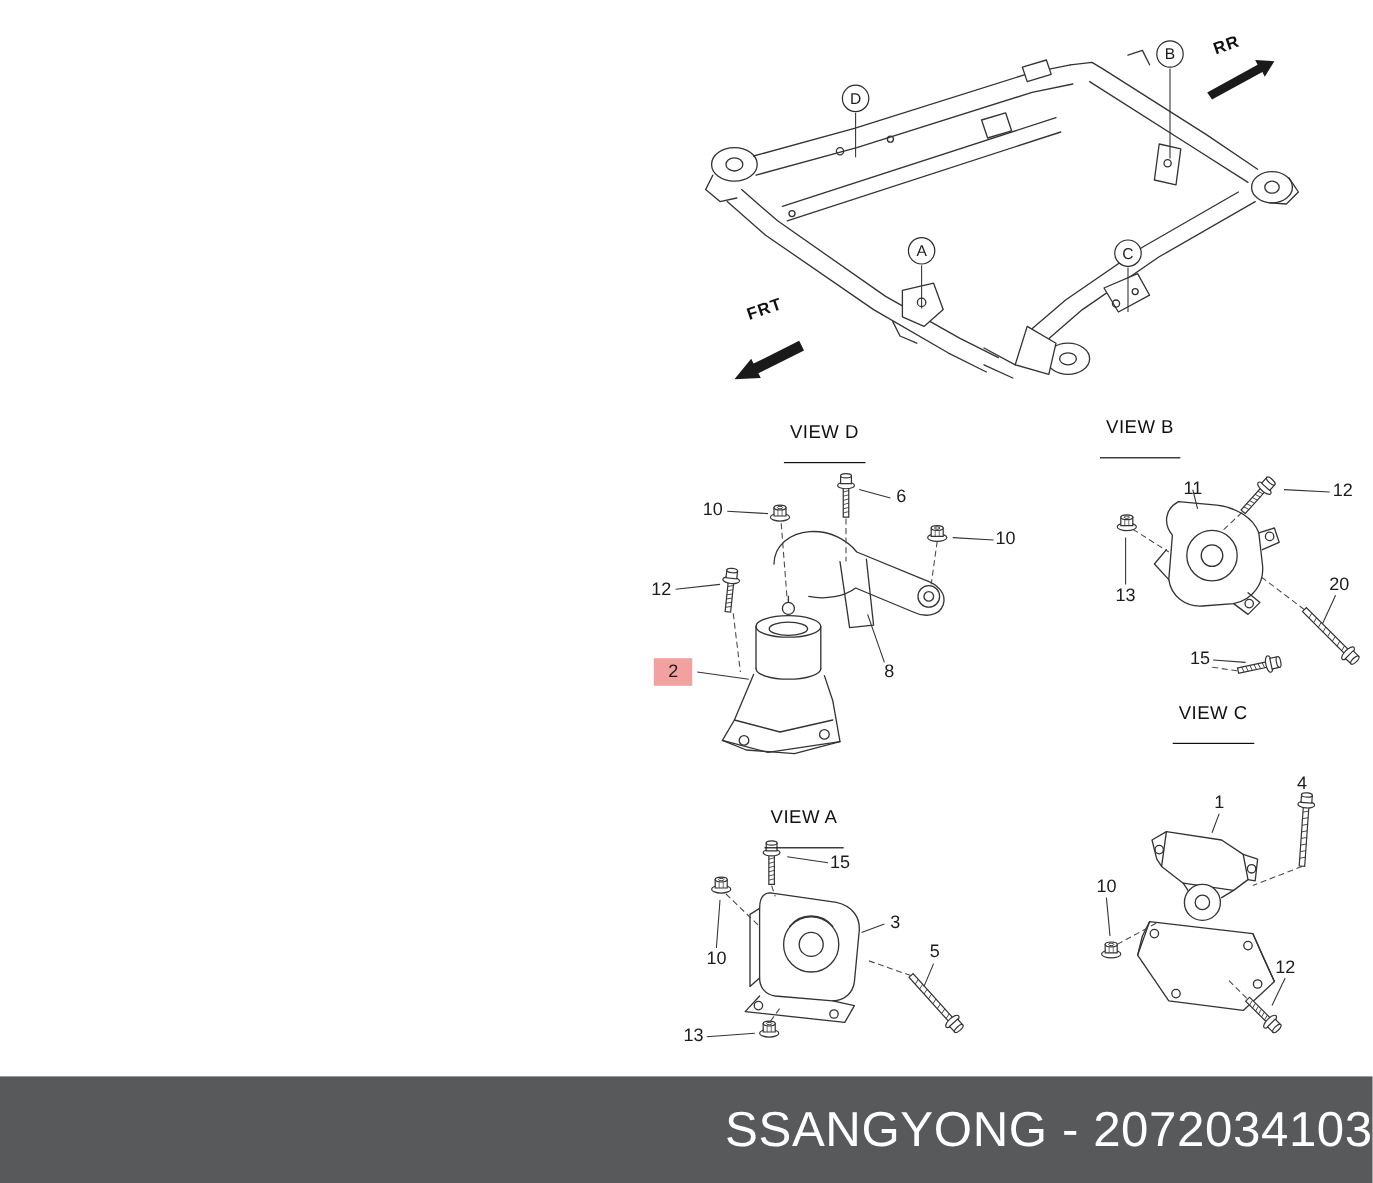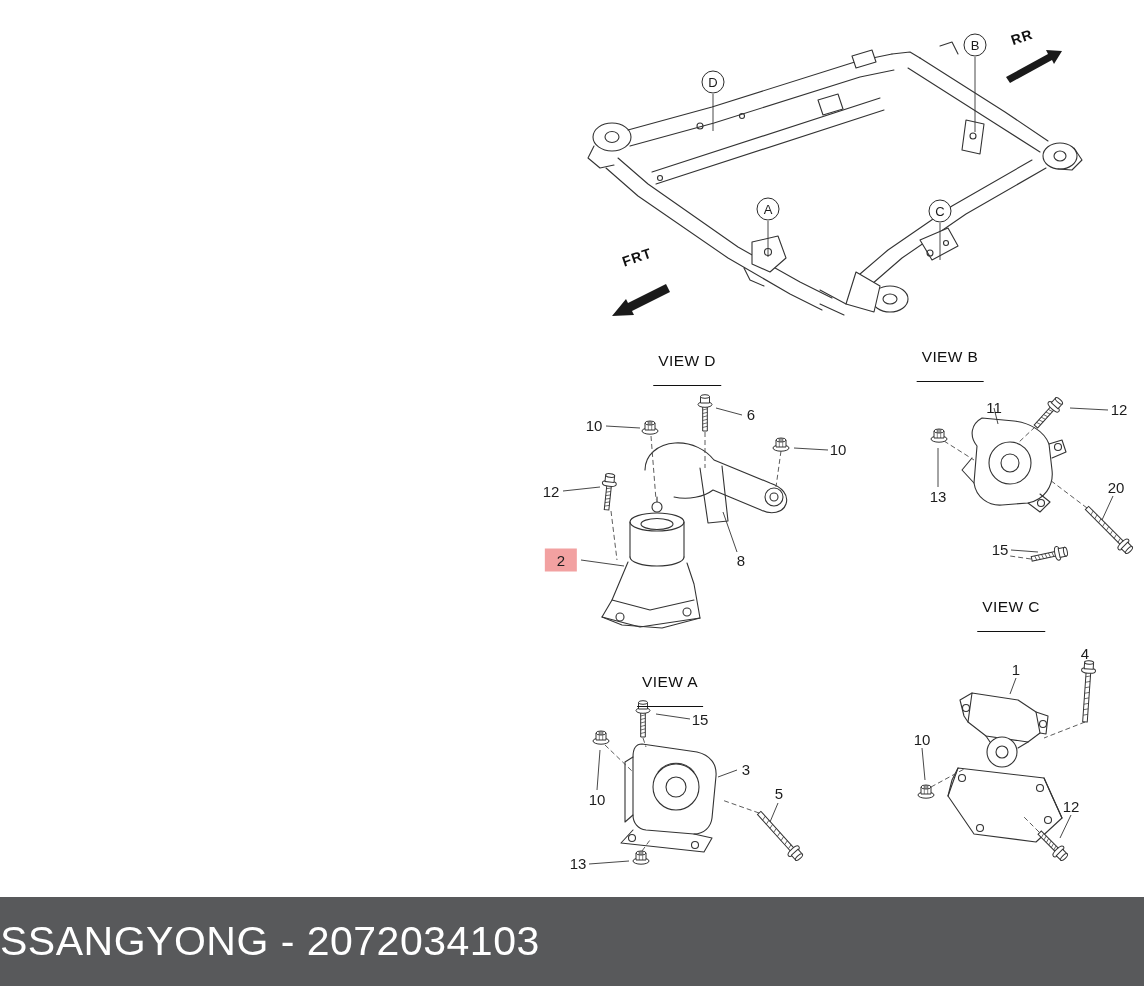--- a/index.html
+++ b/index.html
@@ -25,21 +25,21 @@
     font-size: 15.5px; color: #101010; letter-spacing: .4px;
     border-bottom: 1.3px solid #101010; padding: 0 5px 15px; white-space: nowrap;
   }
   .dirlabel {
     position: absolute; transform: translate(-50%,-50%) rotate(-19deg);
     font-size: 14px; font-weight: bold; letter-spacing: 1px; color: #101010;
   }
   .banner {
     position: absolute; left: 0; top: 897px; width: 1144px; height: 89px;
     background: var(--banner-bg, #58595b); color: var(--banner-fg, #ffffff);
-    display: flex; align-items: center; justify-content: space-between; gap: 62px;
+    display: flex; align-items: center; justify-content: flex-end; gap: 62px;
     font-size: 41px; letter-spacing: .5px;
   }
 </style>
 </head>
 <body>
 
 <div id="page">
 
   <svg id="art" width="1144" height="986" viewBox="0 0 1144 986" xmlns="http://www.w3.org/2000/svg">
     <defs>
@@ -234,21 +234,21 @@
   <div class="callout" style="left:975px;top:45px">B</div>
   <div class="callout" style="left:768px;top:209px">A</div>
   <div class="callout" style="left:940px;top:211px">C</div>
 
   <div class="dirlabel" style="left:1022px;top:37px">RR</div>
   <div class="dirlabel" style="left:637px;top:257px">FRT</div>
 
   <div class="vtitle" style="left:687px;top:352px">VIEW D</div>
   <div class="vtitle" style="left:950px;top:348px">VIEW B</div>
   <div class="vtitle" style="left:670px;top:673px">VIEW A</div>
-  <div class="vtitle" style="left:1011px;top:598px">VIEW C</div>
+  <div class="vtitle" style="left:1011px;top:586px">VIEW C</div>
 
   <div class="plabel" style="left:594px;top:425px">10</div>
   <div class="plabel" style="left:751px;top:414px">6</div>
   <div class="plabel" style="left:838px;top:449px">10</div>
   <div class="plabel" style="left:551px;top:491px">12</div>
   <div class="plabel hl" style="left:561px;top:560px">2</div>
   <div class="plabel" style="left:741px;top:560px">8</div>
 
   <div class="plabel" style="left:994px;top:407px">11</div>
   <div class="plabel" style="left:1119px;top:409px">12</div>

